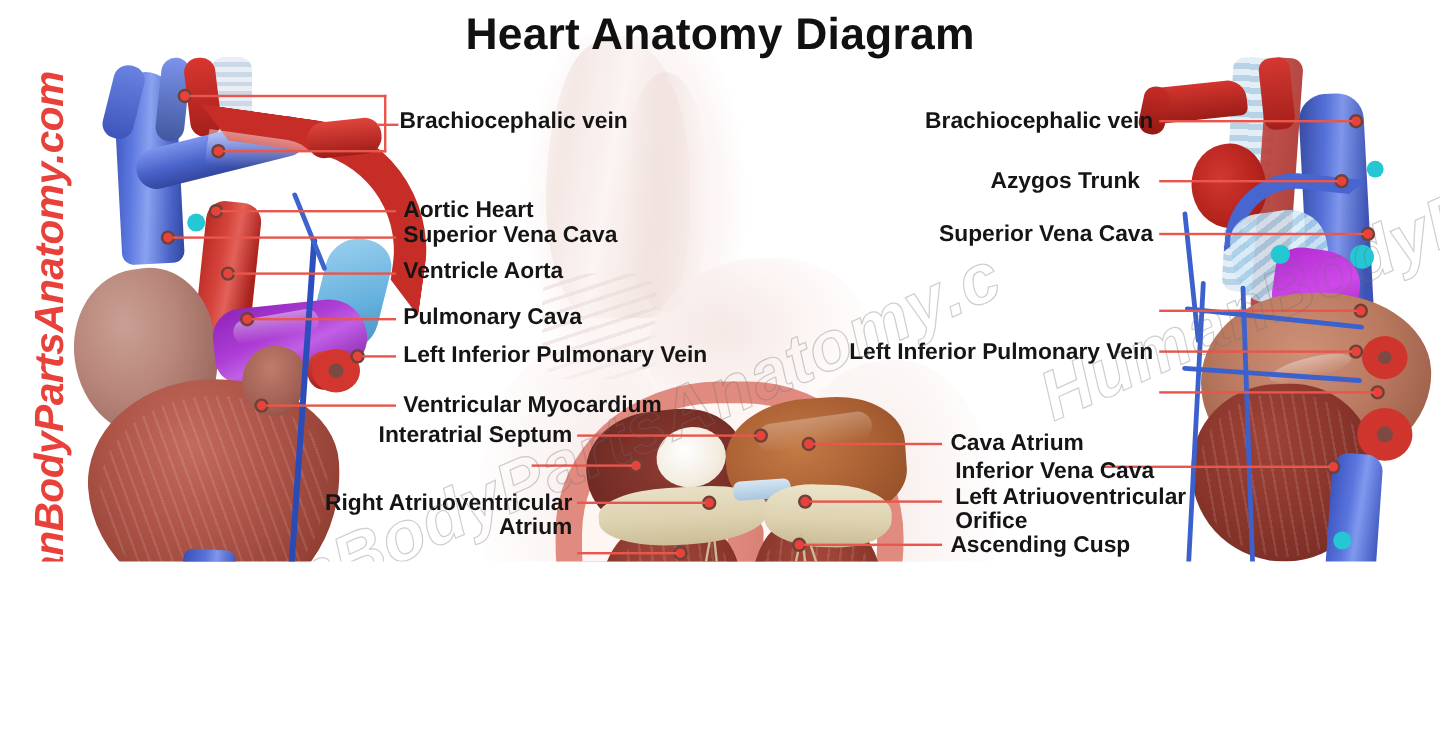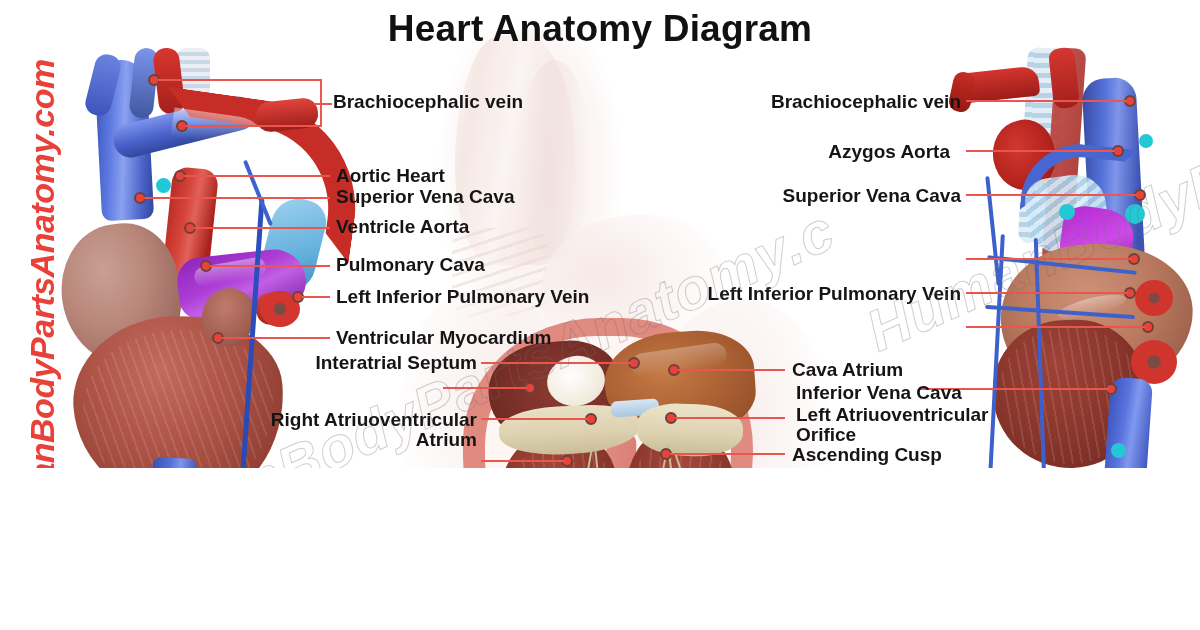--- a/index.html
+++ b/index.html
@@ -559,21 +559,21 @@
   <div class="lbl" style="left:336px;top:255px;font-size:19px;">Pulmonary Cava</div>
   <div class="lbl" style="left:336px;top:287px;font-size:19px;">Left Inferior Pulmonary Vein</div>
   <div class="lbl r" style="left:0px;width:477px;top:353px;font-size:19px;">Interatrial Septum</div>
   <div class="lbl" style="left:336px;top:328px;font-size:19px;">Ventricular Myocardium</div>
   <div class="lbl2" style="left:0px;width:477px;top:410px;font-size:19px;text-align:right;">Right Atriuoventricular
 Atrium</div>
   <div class="lbl r" style="left:0px;width:477px;top:485px;font-size:19px;">Right Anterior</div>
   <div class="lbl" style="left:320px;top:519px;font-size:19px;">Inferior Vena Cava</div>
 
   <div class="lbl r" style="left:700px;width:261px;top:92px;font-size:19px;">Brachiocephalic vein</div>
-  <div class="lbl r" style="left:700px;width:250px;top:142px;font-size:19px;">Azygos Aorta</div>
+  <div class="lbl r" style="left:700px;width:250px;top:142px;font-size:19px;">Azygos Trunk</div>
   <div class="lbl r" style="left:700px;width:261px;top:186px;font-size:19px;">Superior Vena Cava</div>
   <div class="lbl r" style="left:660px;width:301px;top:284px;font-size:19px;">Left Inferior Pulmonary Vein</div>
   <div class="lbl" style="left:792px;top:360px;font-size:19px;">Cava Atrium</div>
   <div class="lbl" style="left:796px;top:383px;font-size:19px;">Inferior Vena Cava</div>
   <div class="lbl2" style="left:796px;top:405px;font-size:19px;">Left Atriuoventricular
 Orifice</div>
   <div class="lbl" style="left:792px;top:445px;font-size:19px;">Ascending Cusp</div>
   <div class="lbl" style="left:792px;top:486px;font-size:19px;">Left Pulmonary</div>
 
   <div id="wm-side">HumanBodyPartsAnatomy.com</div>

